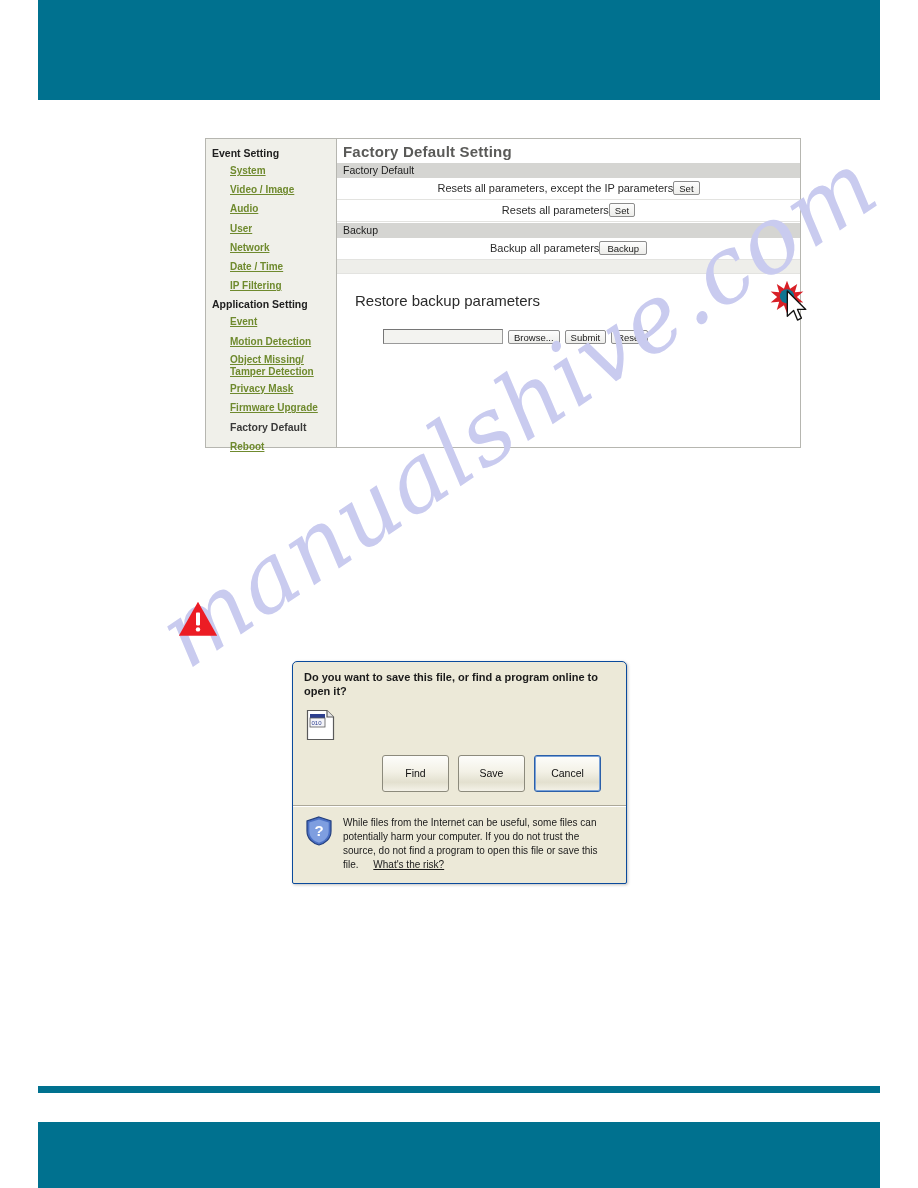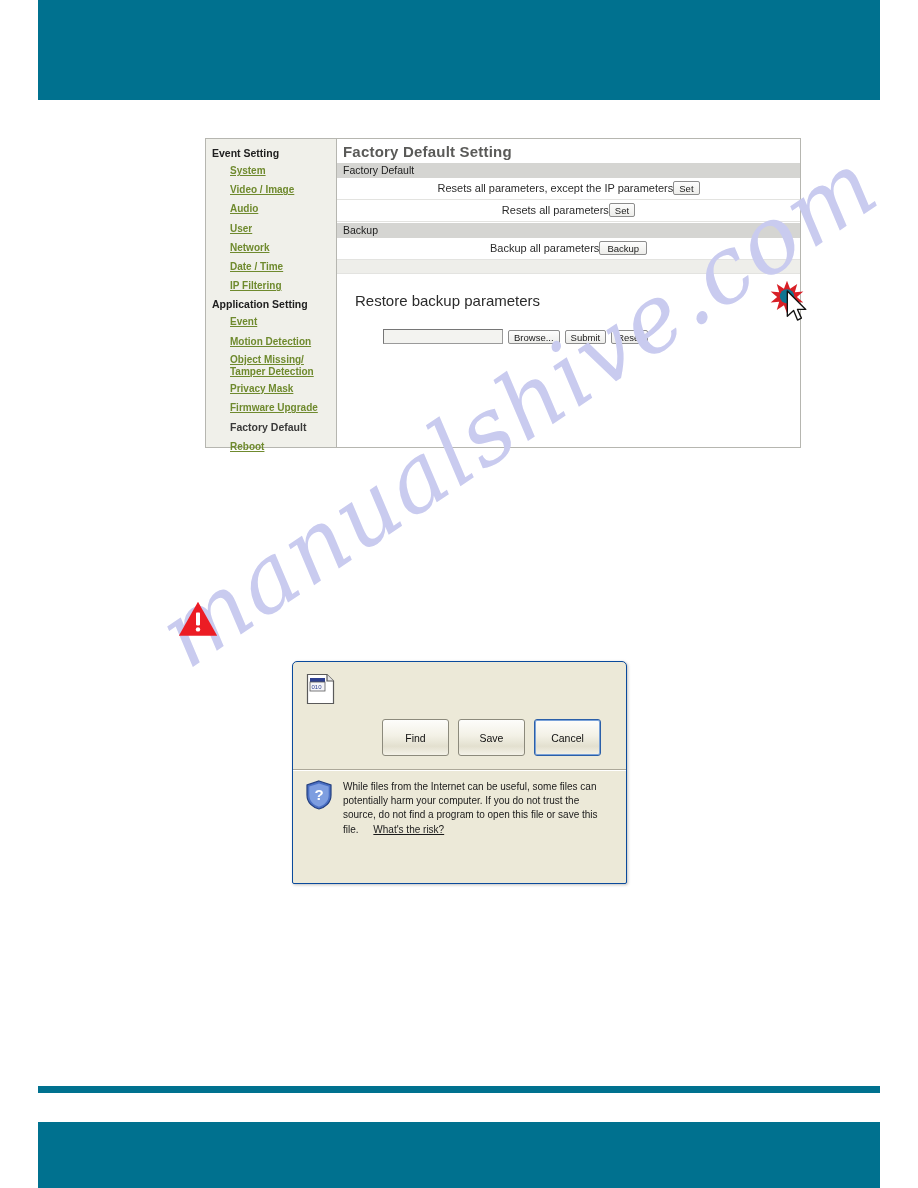--- a/index.html
+++ b/index.html
@@ -445,20 +445,21 @@
 
 <svg class="warn-icon" viewBox="0 0 100 92">
   <path d="M50 3 L98 88 L2 88 Z" fill="#ec1c24"></path>
   <rect x="45" y="30" width="10" height="32" rx="2" fill="#ffffff"></rect>
   <circle cx="50" cy="72" r="5.5" fill="#ffffff"></circle>
 </svg>
 
 <div class="xp-dialog">
 
   <div class="xp-inner">
+    <div class="xp-question">Do you want to save this file, or find a program online to open it?</div>
 
     <div class="xp-filerow">
       <svg class="xp-fileicon" viewBox="0 0 30 32">
         <path d="M1.5 1.5 H21 L27.5 8 V30.5 H1.5 Z" fill="#ffffff" stroke="#5a5a5a" stroke-width="1.2"></path>
         <path d="M21 1.5 L21 8 L27.5 8" fill="#e6e6e6" stroke="#5a5a5a" stroke-width="1.2"></path>
         <rect x="4" y="5" width="15" height="4" fill="#2d3f8f"></rect>
         <rect x="4" y="9" width="15" height="9" fill="#f4f4f8" stroke="#5a5a5a" stroke-width="0.8"></rect>
         <text x="5.5" y="16" font-family="Liberation Sans, sans-serif" font-size="6" fill="#2d3f8f">010</text>
       </svg>
     </div>

